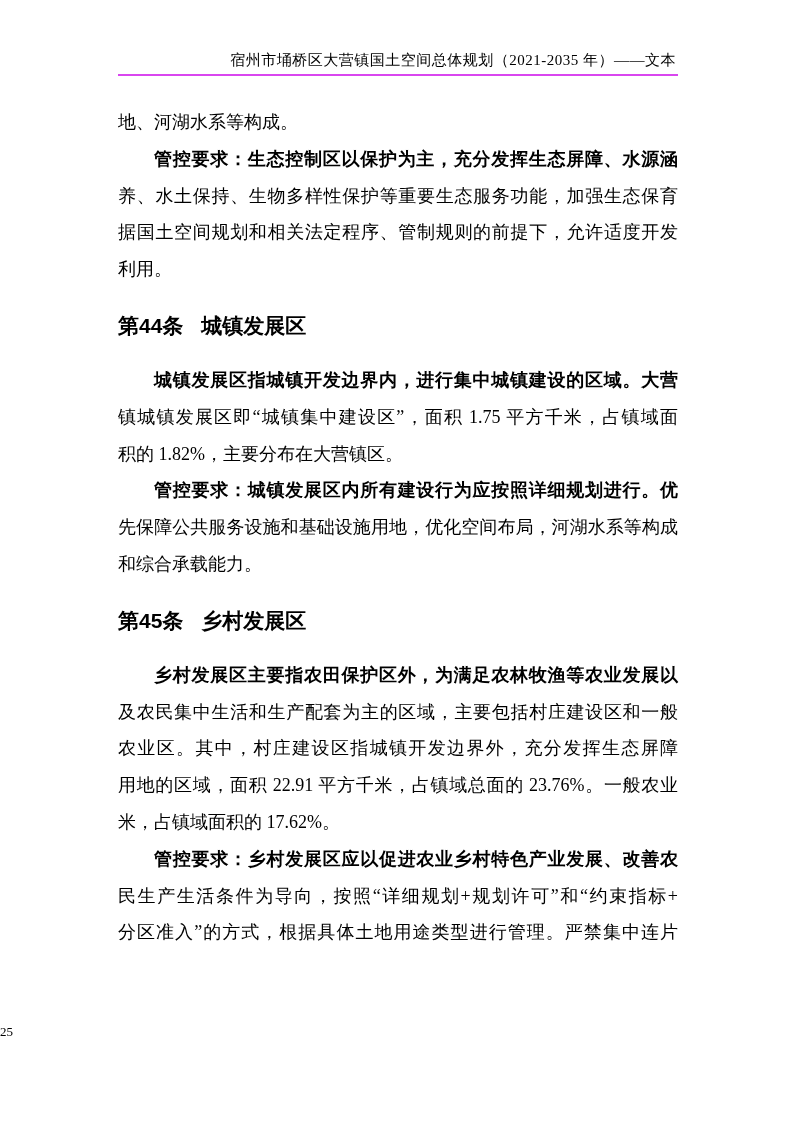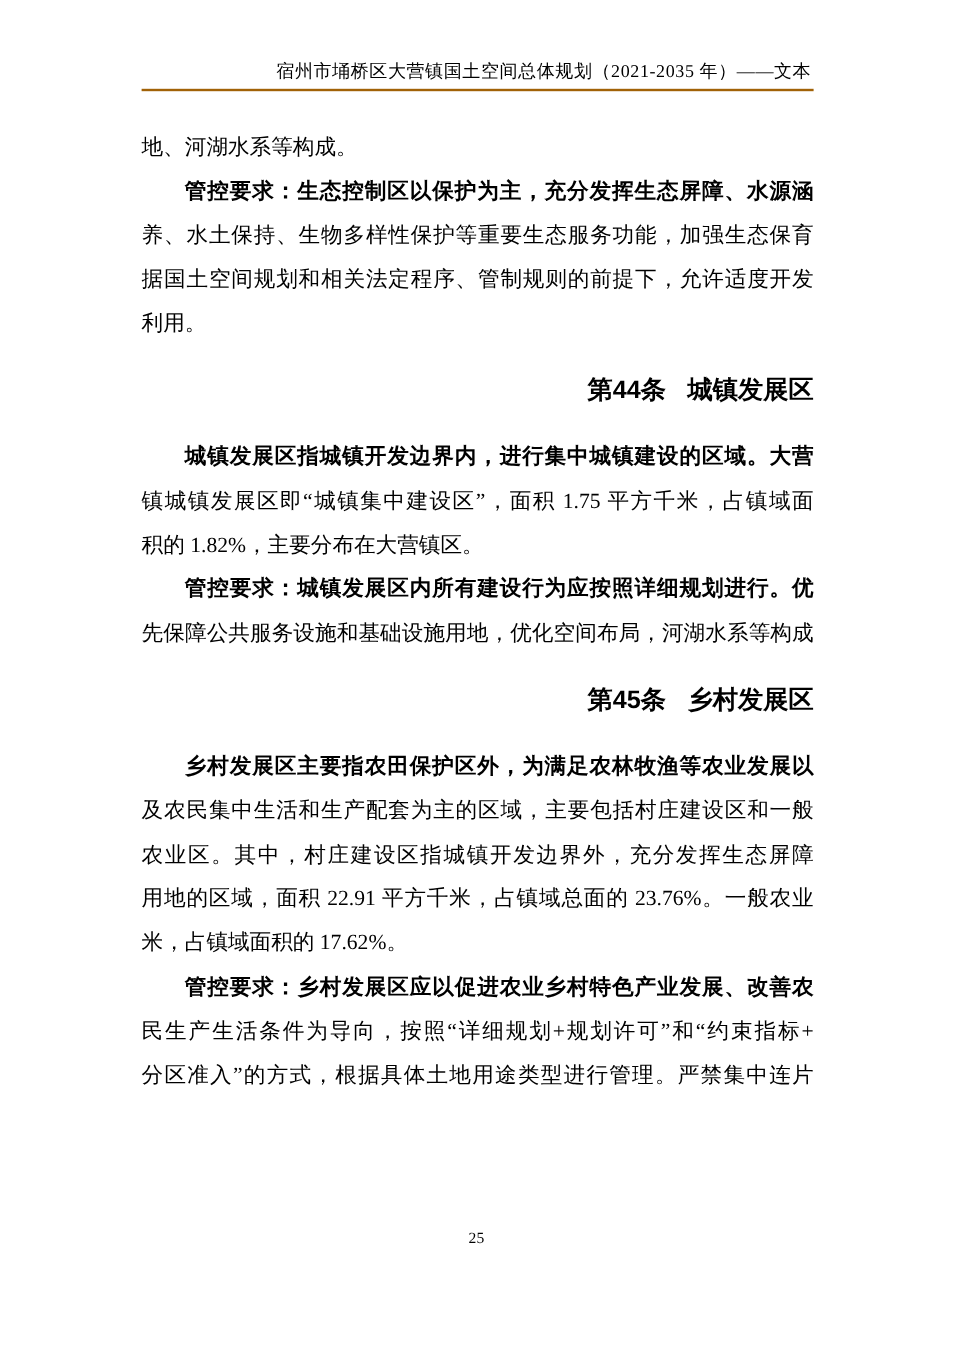--- a/index.html
+++ b/index.html
@@ -15,21 +15,21 @@
   .page-header {
     position: absolute;
     left: 118px;
     top: 51px;
     width: 560px;
     box-sizing: border-box;
     text-align: right;
     font-size: 15px;
     line-height: 19px;
     letter-spacing: 0.5px;
-    border-bottom: 2px solid #a16207;
+    border-bottom: 2px solid #d946ef;
     padding-bottom: 4px;
     padding-right: 2px;
     white-space: nowrap;
   }
   .content {
     position: absolute;
     left: 118px;
     top: 104px;
     width: 560px;
     font-size: 18px;
@@ -44,29 +44,27 @@
     text-align: justify;
     text-align-last: justify;
   }
   .line.indent { padding-left: 36px; font-weight: bold; }
   .heading {
     font-family: "Liberation Sans", "DejaVu Sans", sans-serif;
     font-size: 21px;
     font-weight: bold;
     line-height: 37px;
     margin: 19px 0 18px 0;
-    text-align: right;
   }
   .heading .num { margin-right: 18px; }
   .page-footer {
     position: absolute;
     left: 0;
     top: 1024px;
     width: 794px;
-    text-align: center;
     font-size: 13px;
     line-height: 16px;
     font-family: Liberation Serif, serif;
   }
 </style>
 </head>
 <body>
 
 <div class="page-header">
   <span>宿州市埇桥区大营镇国土空间总体规划（2021-2035 年）——文本</span>
@@ -77,20 +75,21 @@
     <div class="line fill indent">管控要求：生态控制区以保护为主，充分发挥生态屏障、水源涵</div>
     <div class="line fill">养、水土保持、生物多样性保护等重要生态服务功能，加强生态保育</div>
     <div class="line fill">据国土空间规划和相关法定程序、管制规则的前提下，允许适度开发</div>
     <div class="line">利用。</div>
     <div class="heading"><span class="num">第44条</span><span>城镇发展区</span></div>
     <div class="line fill indent">城镇发展区指城镇开发边界内，进行集中城镇建设的区域。大营</div>
     <div class="line fill">镇城镇发展区即“城镇集中建设区”，面积 1.75 平方千米，占镇域面</div>
     <div class="line">积的 1.82%，主要分布在大营镇区。</div>
     <div class="line fill indent">管控要求：城镇发展区内所有建设行为应按照详细规划进行。优</div>
     <div class="line fill">先保障公共服务设施和基础设施用地，优化空间布局，河湖水系等构成</div>
+    <div class="line">和综合承载能力。</div>
     <div class="heading"><span class="num">第45条</span><span>乡村发展区</span></div>
     <div class="line fill indent">乡村发展区主要指农田保护区外，为满足农林牧渔等农业发展以</div>
     <div class="line fill">及农民集中生活和生产配套为主的区域，主要包括村庄建设区和一般</div>
     <div class="line fill">农业区。其中，村庄建设区指城镇开发边界外，充分发挥生态屏障</div>
     <div class="line fill">用地的区域，面积 22.91 平方千米，占镇域总面的 23.76%。一般农业</div>
     <div class="line">米，占镇域面积的 17.62%。</div>
     <div class="line fill indent">管控要求：乡村发展区应以促进农业乡村特色产业发展、改善农</div>
     <div class="line fill">民生产生活条件为导向，按照“详细规划+规划许可”和“约束指标+</div>
     <div class="line fill">分区准入”的方式，根据具体土地用途类型进行管理。严禁集中连片</div>
   </div>

